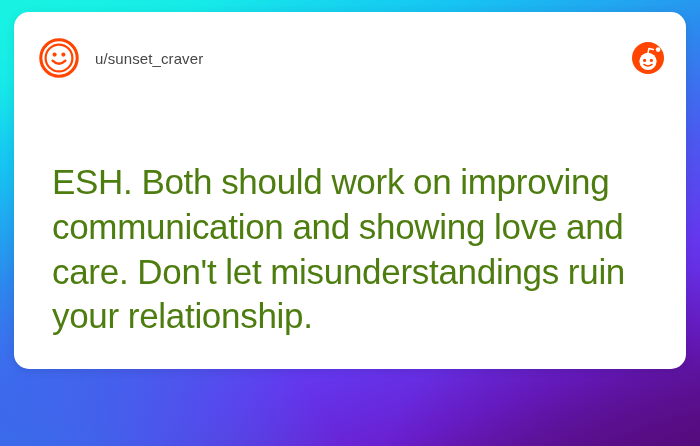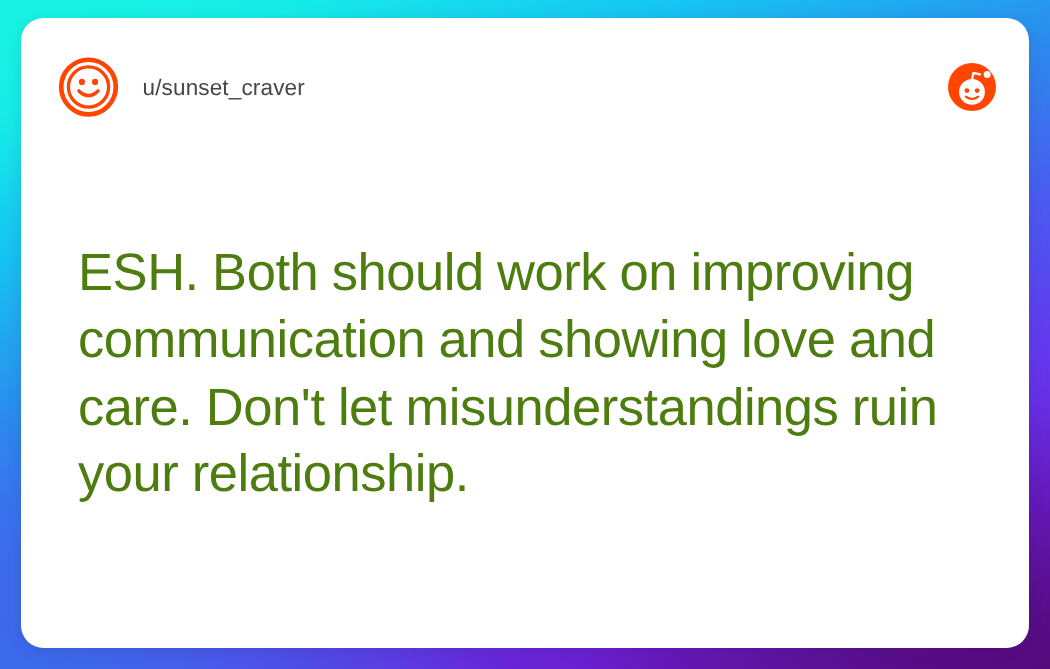--- a/index.html
+++ b/index.html
@@ -57,21 +57,21 @@
     height: 46%;
     background: radial-gradient(ellipse at 0% 0%, rgba(24,244,226,0.9) 0%, rgba(24,244,226,0.0) 70%);
     pointer-events: none;
   }
 
   #card {
     position: absolute;
     left: 14px;
     top: 12px;
     width: 672px;
-    height: 420px;
+    height: 357px;
     background: #ffffff;
     border-radius: 15px;
     box-sizing: border-box;
     box-shadow: 0 2px 10px rgba(0,0,0,0.10);
     overflow: hidden;
   }
 
   #card-header {
     position: absolute;
     left: 0;

